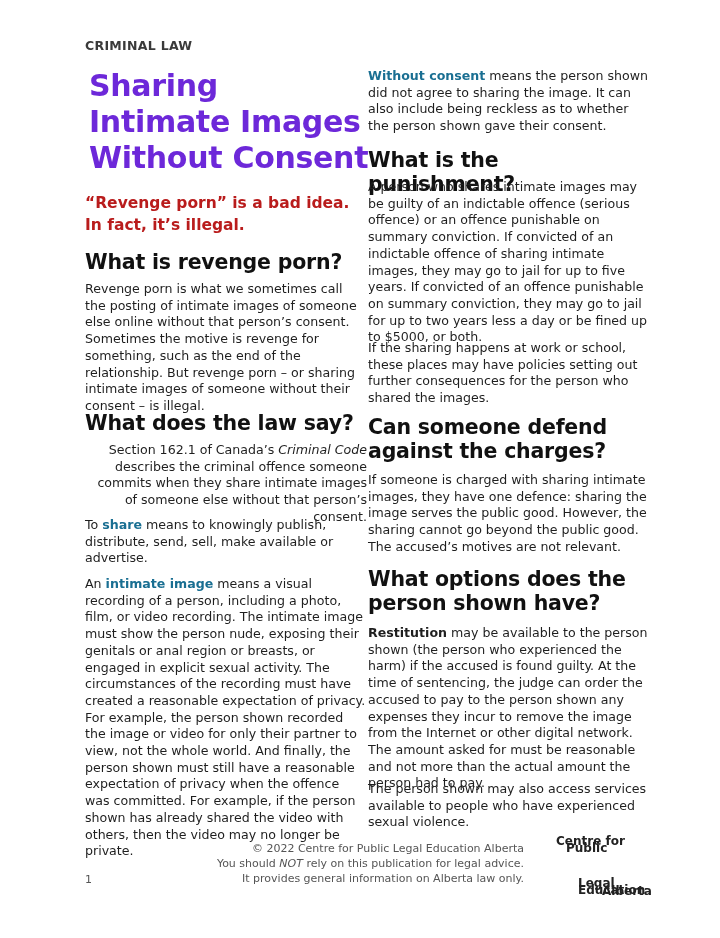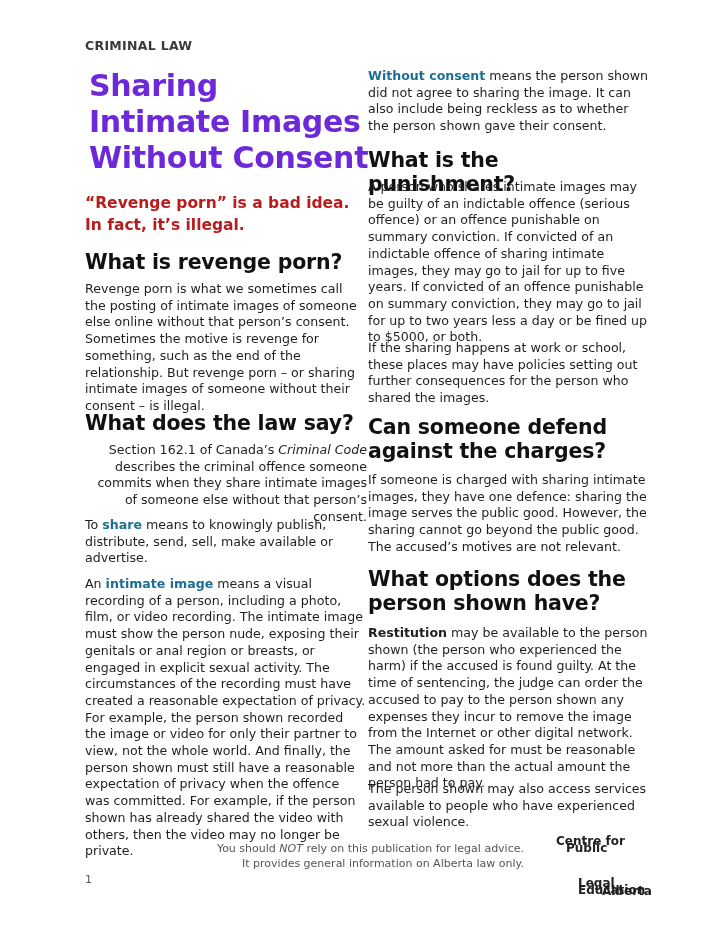--- a/index.html
+++ b/index.html
@@ -63,20 +63,21 @@
   </section>
 
   <section>
     <h2 class="abs" style="left:368px; top:567px; width:260px;">What options does the person shown have?</h2>
     <p class="abs" style="left:368px; top:625px; width:282px;"><span class="bold">Restitution</span><span> may be available to the person shown (the person who experienced the harm) if the accused is found guilty. At the time of sentencing, the judge can order the accused to pay to the person shown any expenses they incur to remove the image from the Internet or other digital network. The amount asked for must be reasonable and not more than the actual amount the person had to pay.</span></p>
     <p class="abs" style="left:368px; top:781px; width:282px;">The person shown may also access services available to people who have experienced sexual violence.</p>
   </section>
 
   <div class="page-num">1</div>
   <div class="footer">
+    <div>© 2022 Centre for Public Legal Education Alberta</div>
     <div><span>You should </span><i>NOT</i><span> rely on this publication for legal advice.</span></div>
     <div>It provides general information on Alberta law only.</div>
   </div>
 
   <div class="logo">
     <div class="small" style="left:4px; top:0px;">Centre for</div>
     <div class="small" style="left:14px; top:7px;">Public</div>
     <div class="small" style="left:26px; top:42px;">Legal Education</div>
     <div class="small" style="left:50px; top:50px;">Alberta</div>
   </div>

